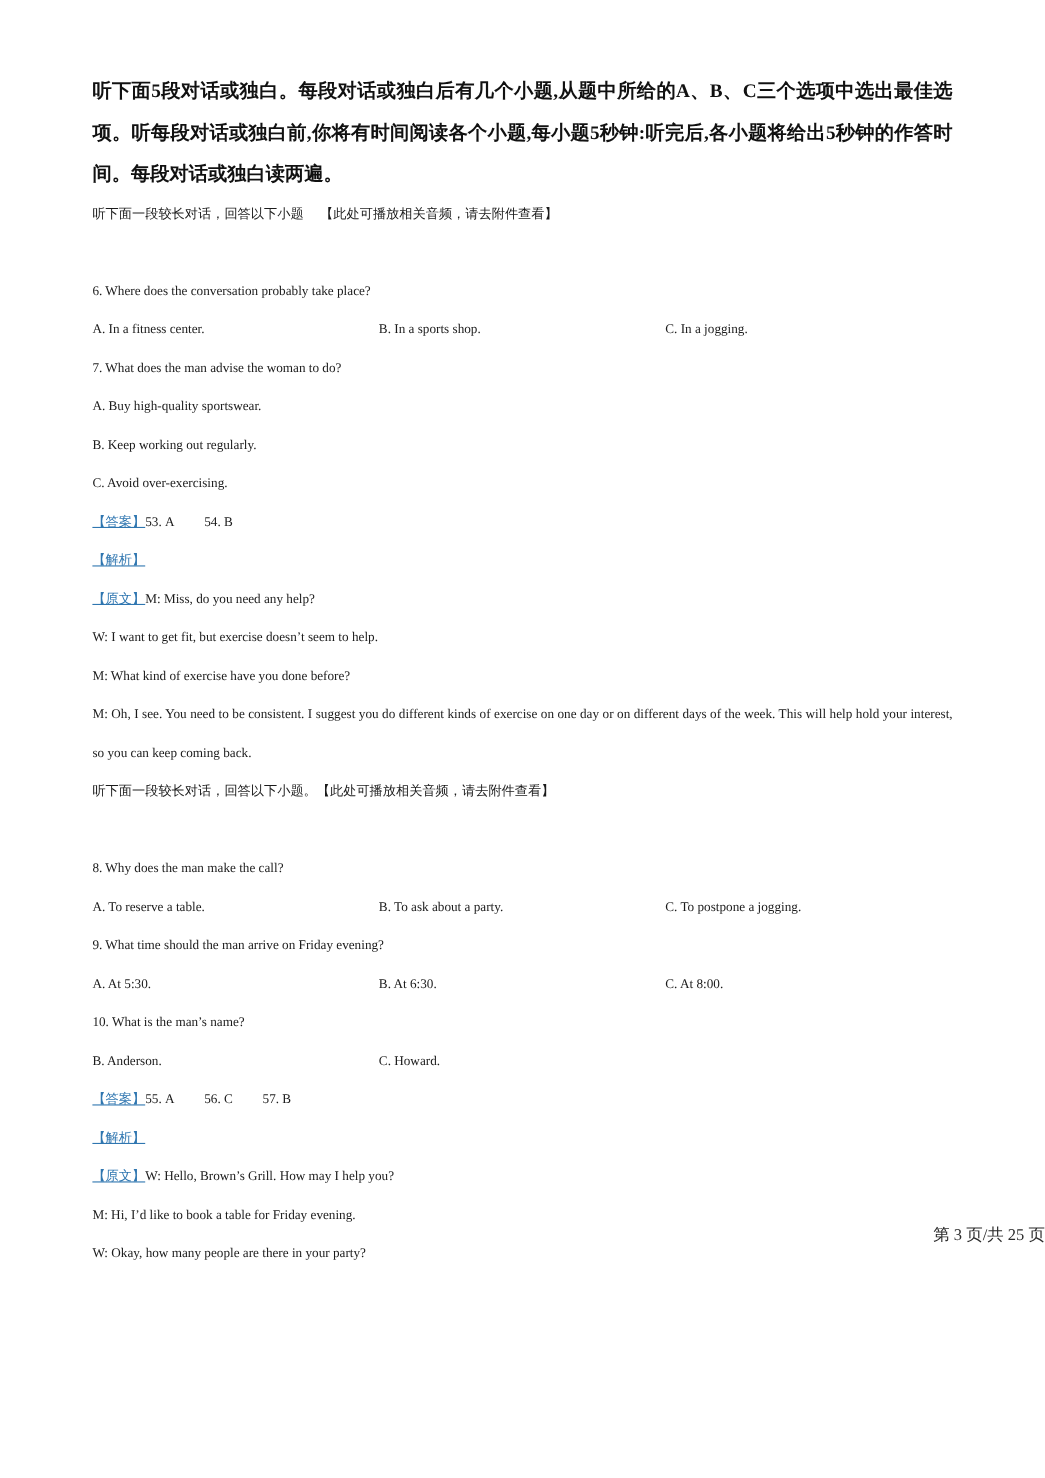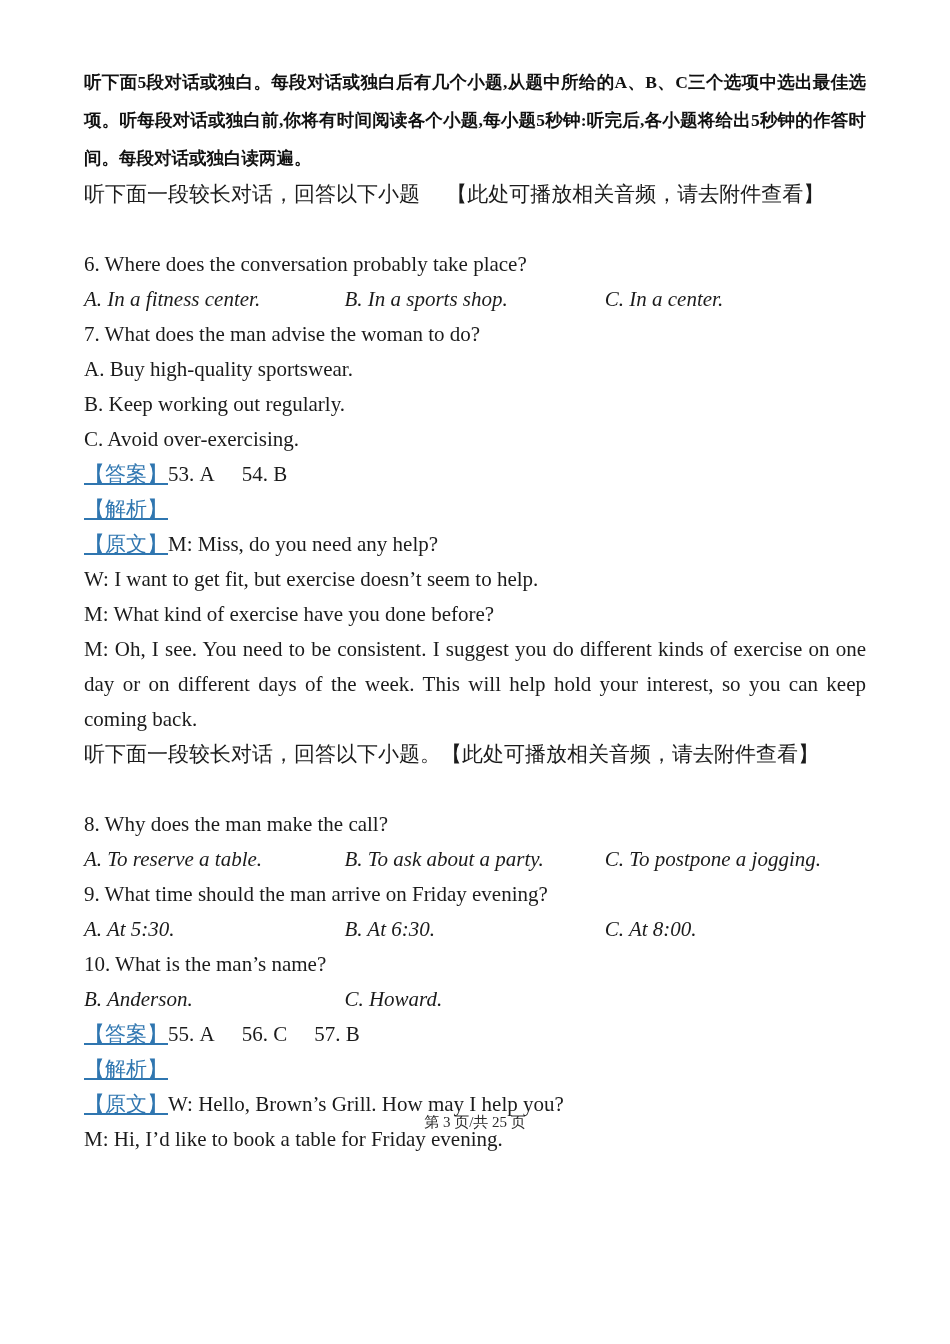--- a/index.html
+++ b/index.html
@@ -17,38 +17,38 @@
   }
   p { margin: 0; }
   .bold-intro {
     font-weight: bold;
     font-size: 17.5px;
     line-height: 38px;
     text-align: justify;
     color: #111;
   }
   .line {
-    font-size: 21px;
+    font-size: 12px;
     line-height: 35px;
   }
   .just {
     text-align: justify;
     white-space: pre-wrap;
   }
   .spacer { height: 35px; }
   .opts { display: flex; }
-  .opts .opt { flex: 0 0 33.3%; min-width: 0; font-style: italic; }
+  .opts .opt { flex: 0 0 33.3%; min-width: 0; }
   .blue { color: #2f76b0; text-decoration: underline; }
   .ans-item { margin-right: 27px; }
   .footer {
     position: absolute;
     left: 0;
     bottom: 20px;
     width: 100%;
-    text-align: center;
+    text-align: right;
     font-size: 15px;
     color: #2a2a2a;
   }
   .stray-dot {
     position: absolute;
     left: 188px;
     top: 1308px;
     width: 2px;
     height: 2px;
     background: #9a9a9a;
@@ -63,21 +63,21 @@
   <p class="bold-intro">听下面5段对话或独白。每段对话或独白后有几个小题,从题中所给的A、B、C三个选项中选出最佳选项。听每段对话或独白前,你将有时间阅读各个小题,每小题5秒钟:听完后,各小题将给出5秒钟的作答时间。每段对话或独白读两遍。</p>
 
   <p class="line">听下面一段较长对话，回答以下小题　 【此处可播放相关音频，请去附件查看】</p>
 
   <div class="spacer"></div>
 
   <p class="line">6. Where does the conversation probably take place?</p>
   <div class="line opts">
     <span class="opt">A. In a fitness center.</span>
     <span class="opt">B. In a sports shop.</span>
-    <span class="opt">C. In a center.</span>
+    <span class="opt">C. In a jogging.</span>
   </div>
 
   <p class="line">7. What does the man advise the woman to do?</p>
   <p class="line">A. Buy high-quality sportswear.</p>
   <p class="line">B. Keep working out regularly.</p>
   <p class="line">C. Avoid over-exercising.</p>
 
   <p class="line"><span class="blue">【答案】</span><span class="ans-item">53. A</span><span class="ans-item">54. B</span></p>
 
   <p class="line"><span class="blue">【解析】</span></p>

